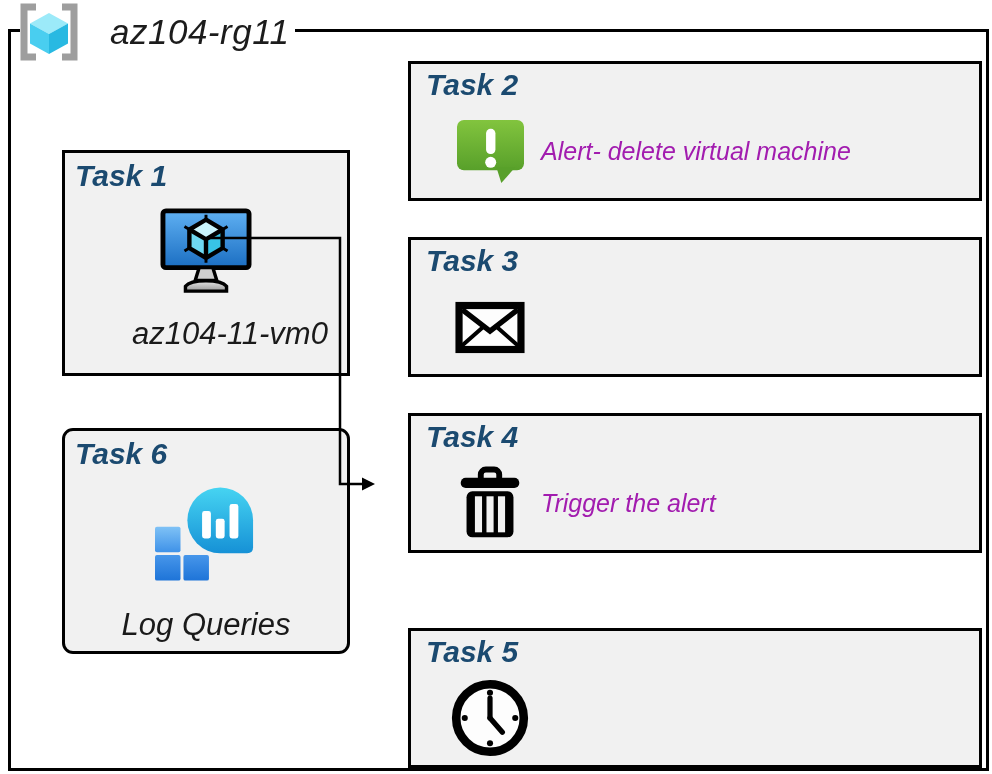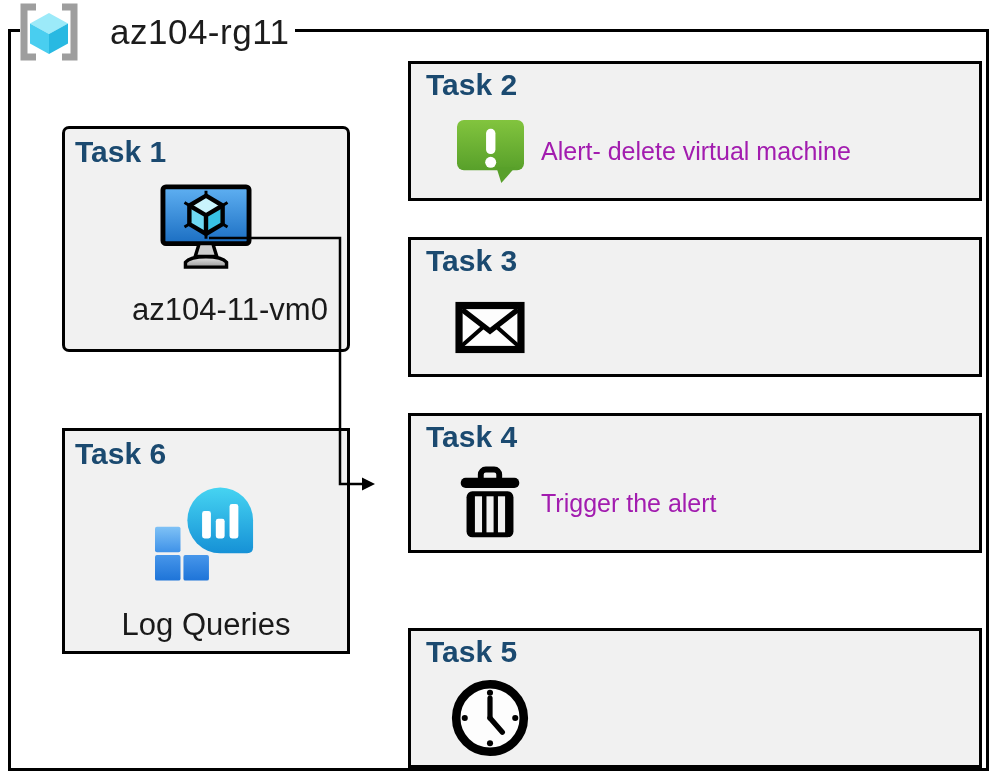--- a/index.html
+++ b/index.html
@@ -1,38 +1,38 @@
 <!DOCTYPE html>
 <html><head>
 <meta charset="utf-8">
 <style>
   html,body{margin:0;padding:0;background:#ffffff;}
   .stage{
     position:relative;width:992px;height:774px;background:#ffffff;
-    font-family:"Liberation Sans", sans-serif;overflow:hidden;
+    font-family:"Liberation Sans", sans-serif;overflow:hidden;font-style:italic;
   }
   .outer-box{
     position:absolute;left:8px;top:29px;width:981px;height:742px;
     border:3px solid #000;box-sizing:border-box;background:#fff;
   }
   .border-gap{
     position:absolute;left:20px;top:26px;width:268px;height:9px;background:#fff;
   }
   .rg-header{position:absolute;left:16px;top:1px;height:62px;display:flex;align-items:center;}
   .rg-icon{width:66px;height:60px;display:block;}
   .rg-title{
     font-size:35px;color:#1c1c1c;margin-left:22px;letter-spacing:0.5px;
     background:#fff;padding:0 6px;line-height:60px;
   }
   .task-box{
     position:absolute;background:#f1f1f1;border:3px solid #000;box-sizing:border-box;margin-left:32px;
   }
   .tb-left{left:30px;width:288px;height:226px;}
   .tb-right{left:376px;width:574px;height:140px;}
-  #task1{top:126px;border-radius:7px;} #task6{top:428px;}
+  #task1{top:150px;} #task6{top:428px;border-radius:11px;}
   #task2{top:61px;} #task3{top:237px;} #task4{top:413px;} #task5{top:628px;}
   .task-title{
     position:absolute;color:#1b4a70;font-weight:700;font-size:30px;line-height:34px;
   }
   .tb-right .task-title{left:15px;top:4px;}
   .tb-left  .task-title{left:10px;top:6px;}
   .icon-slot{
     position:absolute;left:36px;top:44px;width:86px;height:86px;
     display:flex;align-items:center;justify-content:center;
   }

